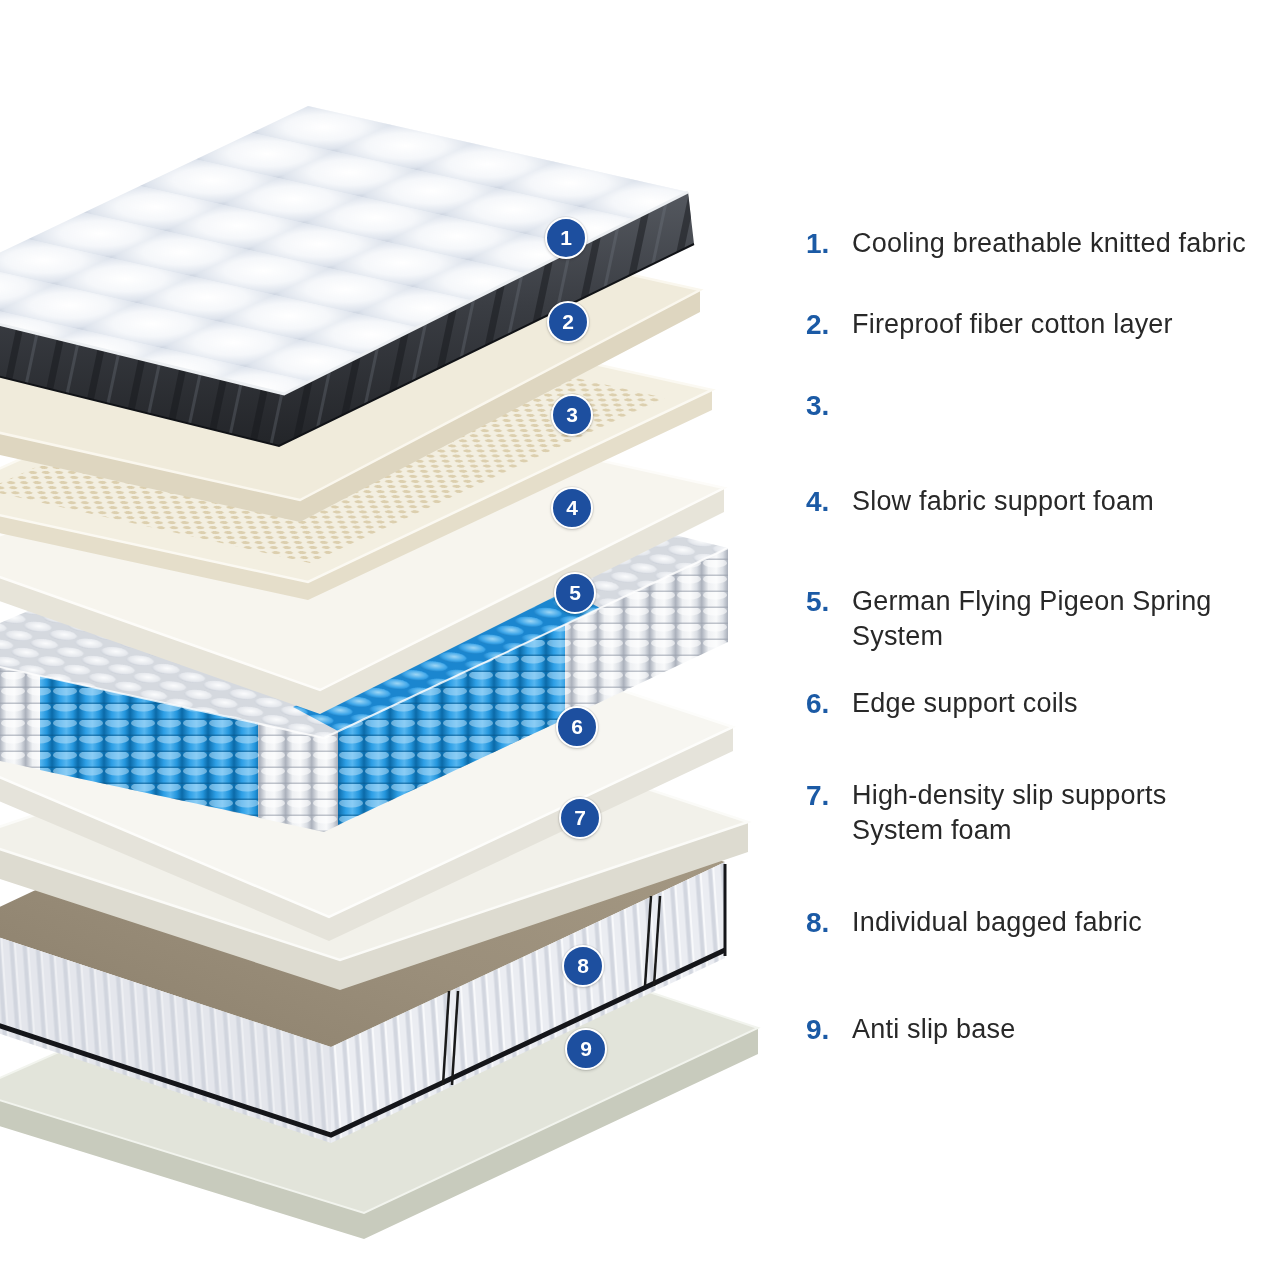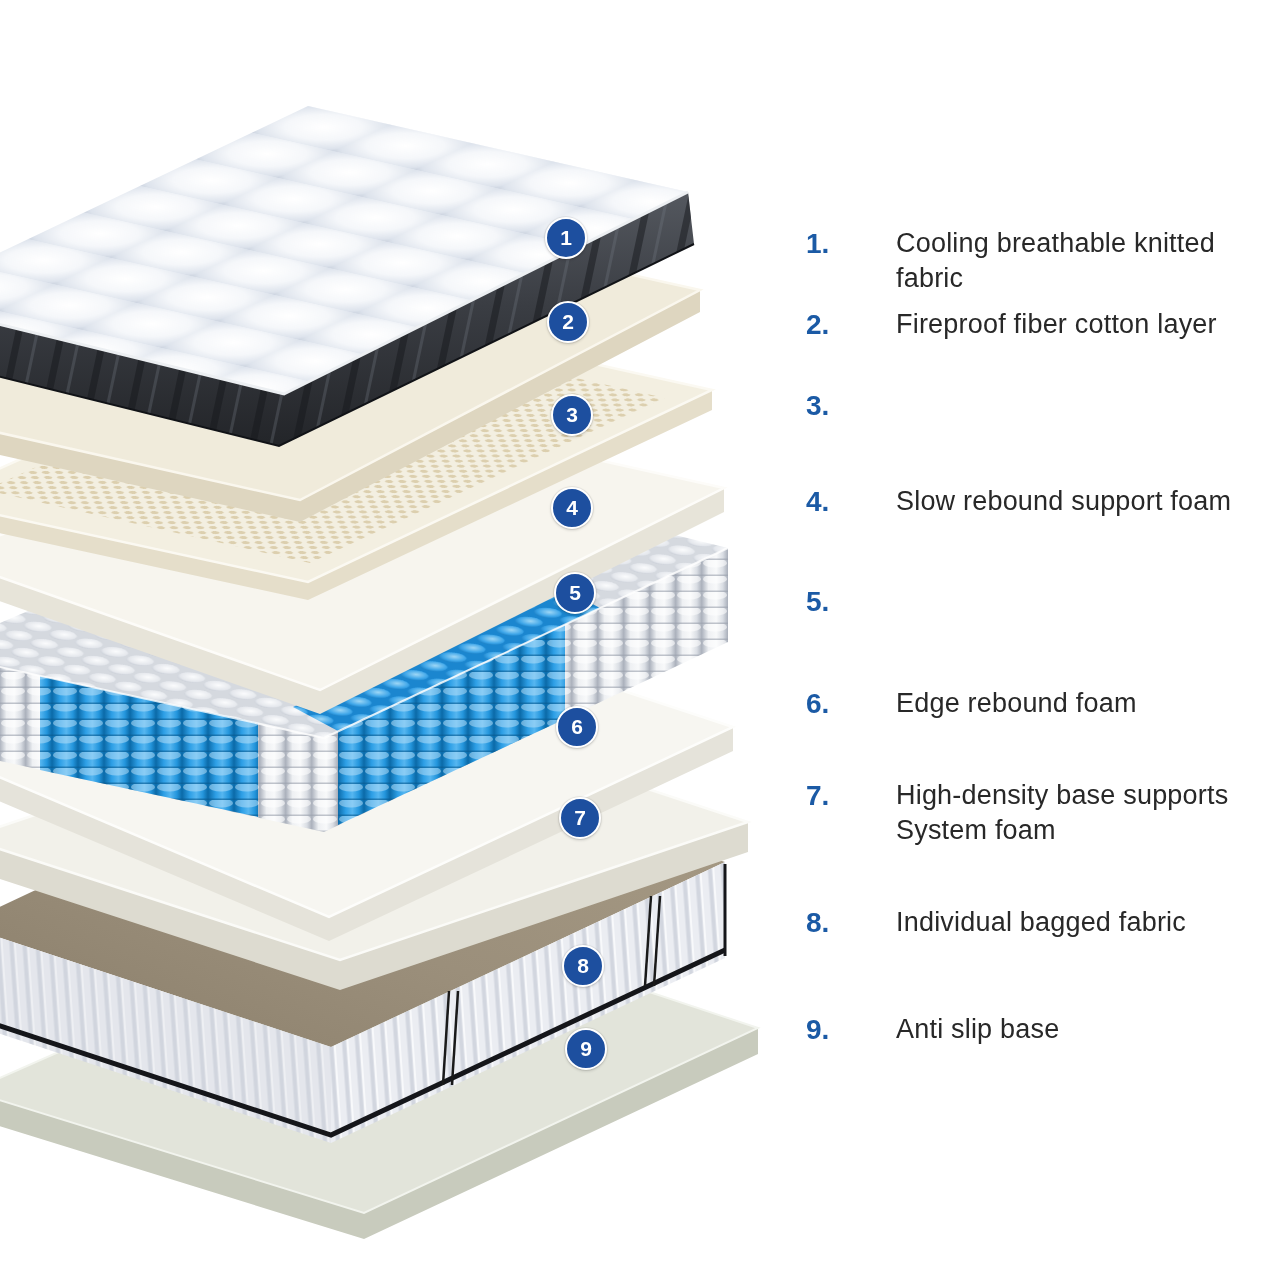--- a/index.html
+++ b/index.html
@@ -18,21 +18,21 @@
     border-radius:50%;background:var(--badge);border:2.5px solid #ffffff;
     box-shadow:0 0 0 1px rgba(0,0,0,0.05),0 1px 3px rgba(0,0,0,0.18);
     color:#ffffff;font-weight:700;font-size:21px;
     display:flex;align-items:center;justify-content:center;
   }
   .legend{position:absolute;left:806px;top:0;width:470px;height:1280px;}
   .item{position:absolute;left:0;display:flex;align-items:flex-start;}
   .item .num{
     flex:0 0 46px;font-weight:700;font-size:28px;line-height:35px;color:var(--accent);
   }
-  .item .txt{font-size:27px;line-height:35px;color:#282828;letter-spacing:0.2px;margin-left:44px;}
+  .item .txt{font-size:27px;line-height:35px;color:#282828;letter-spacing:0.2px;}
 </style>
 </head>
 <body>
 
 <div class="canvas">
 
   <div class="art">
     <svg width="790" height="1280" viewBox="0 0 790 1280">
       <defs>
         <radialGradient id="qg" cx="50%" cy="45%" r="78%">
@@ -201,36 +201,40 @@
         <span class="txt">
           <div>Fireproof fiber cotton layer</div>
         </span>
       </div>
       <div class="item" style="top: 388px;">
         <span class="num">3.</span>
       </div>
       <div class="item" style="top: 484px;">
         <span class="num">4.</span>
         <span class="txt">
-          <div>Slow rebound support foam</div>
+          <div>Slow fabric support foam</div>
         </span>
       </div>
       <div class="item" style="top: 584px;">
         <span class="num">5.</span>
+        <span class="txt">
+          <div>German Flying Pigeon Spring</div>
+          <div>System</div>
+        </span>
       </div>
       <div class="item" style="top: 686px;">
         <span class="num">6.</span>
         <span class="txt">
-          <div>Edge rebound foam</div>
+          <div>Edge support coils</div>
         </span>
       </div>
       <div class="item" style="top: 778px;">
         <span class="num">7.</span>
         <span class="txt">
-          <div>High-density base supports</div>
+          <div>High-density slip supports</div>
           <div>System foam</div>
         </span>
       </div>
       <div class="item" style="top: 905px;">
         <span class="num">8.</span>
         <span class="txt">
           <div>Individual bagged fabric</div>
         </span>
       </div>
       <div class="item" style="top: 1012px;">

